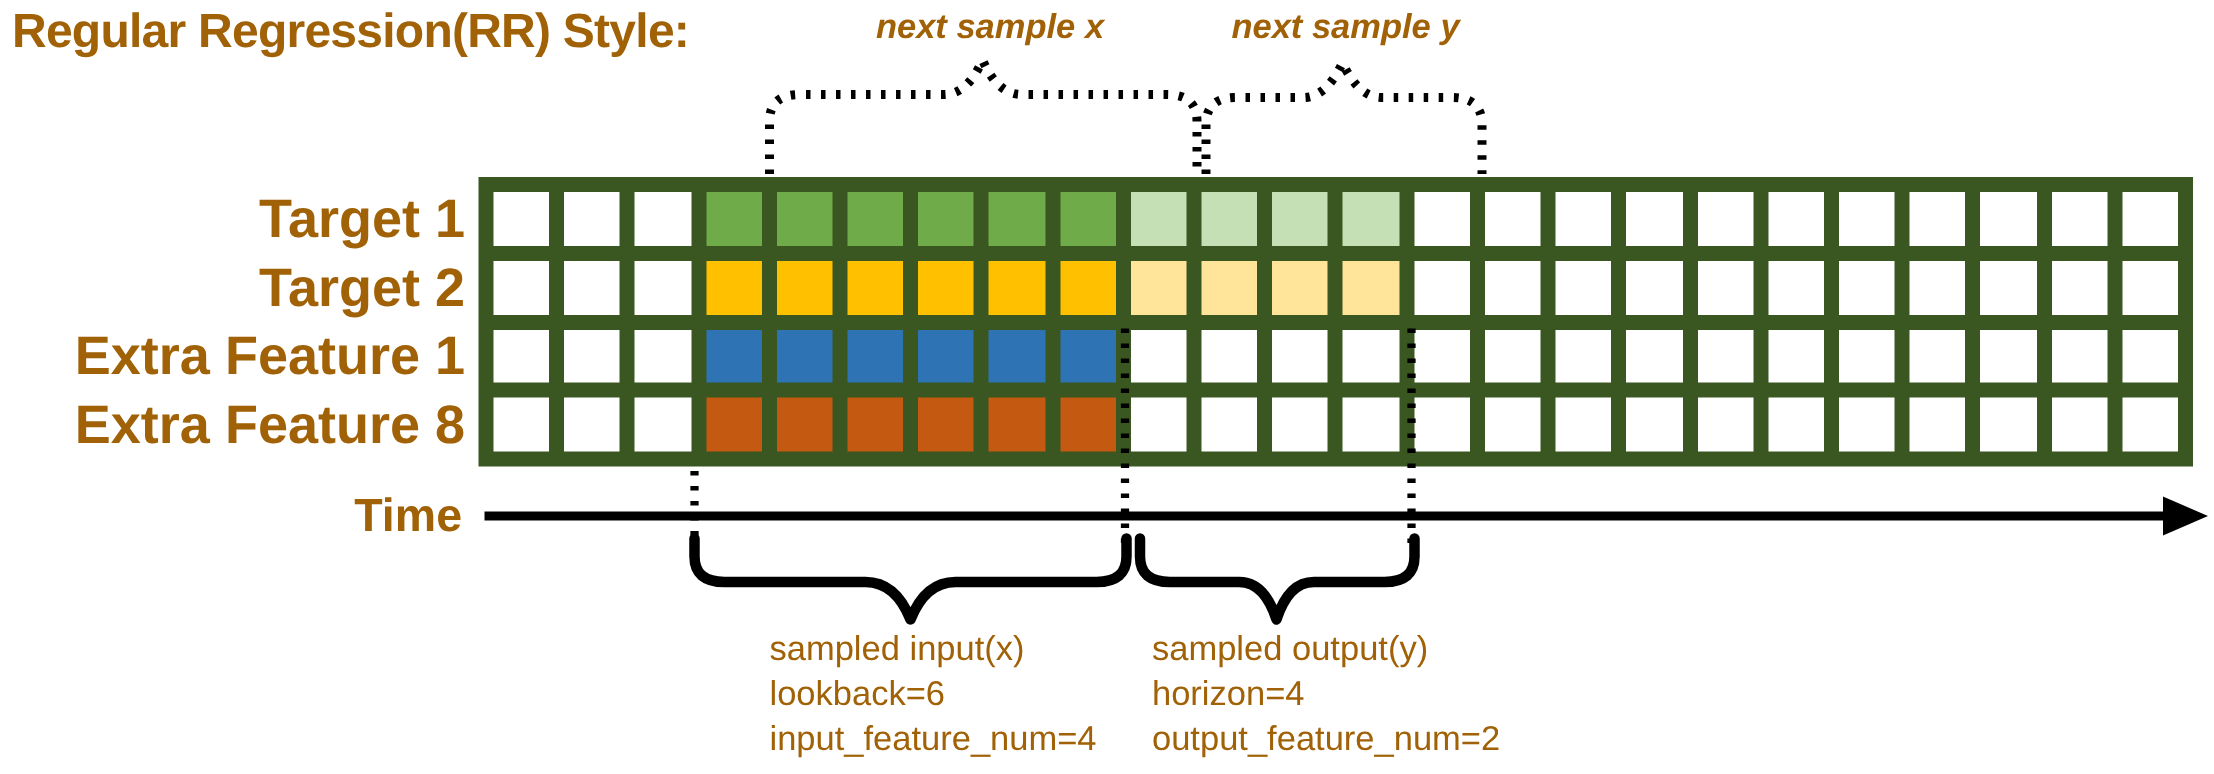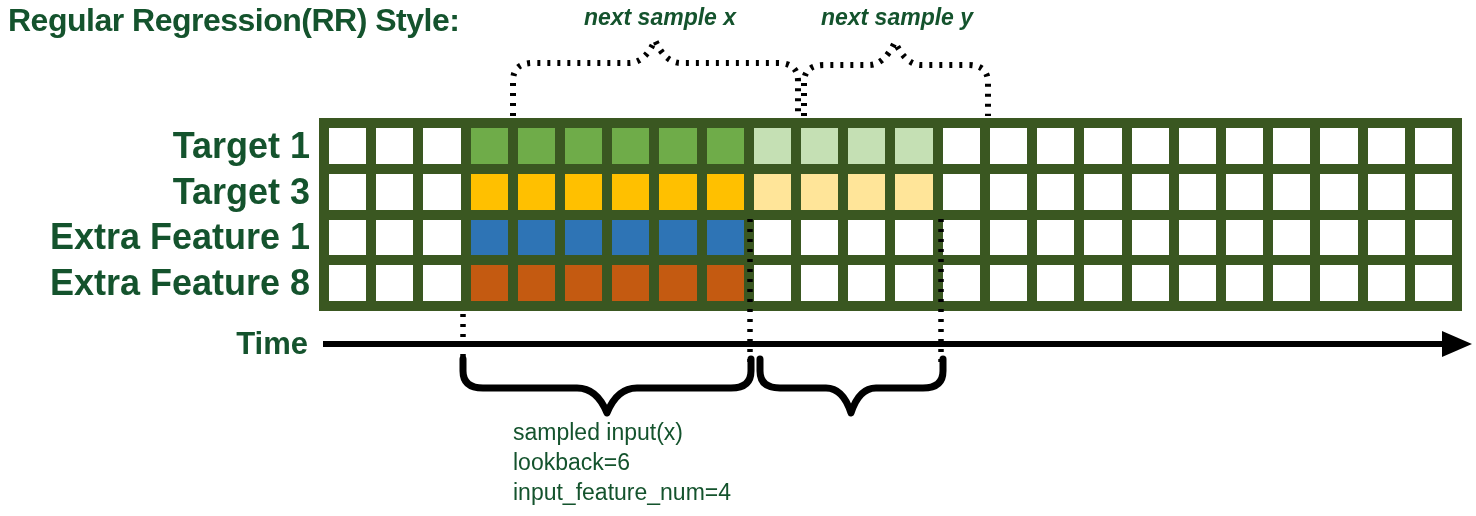--- a/index.html
+++ b/index.html
@@ -2,21 +2,21 @@
 <html><head>
 <meta charset="utf-8">
 <style>
   html, body { margin: 0; padding: 0; background: #ffffff; }
   #canvas {
     position: relative;
     width: 1476px;
     height: 516px;
     background: #ffffff;
     font-family: "Liberation Sans", "DejaVu Sans", sans-serif;
-    color: #14532d;
+    color: #a16207;
     overflow: hidden;
   }
   .abs { position: absolute; }
 
   #title {
     left: 8px; top: 2px;
     font-size: 32px;
     font-weight: bold;
     letter-spacing: -0.5px;
     white-space: nowrap;
@@ -89,21 +89,21 @@
 <body>
 
 <div id="canvas">
 
   <div id="title" class="abs">Regular Regression(RR) Style:</div>
 
   <div id="next-sample-y-label" class="abs next-sample-label">next sample y</div>
   <div id="next-sample-x-label" class="abs next-sample-label">next sample x</div>
 
   <div id="row-label-0" class="abs row-label">Target 1</div>
-  <div id="row-label-1" class="abs row-label">Target 3</div>
+  <div id="row-label-1" class="abs row-label">Target 2</div>
   <div id="row-label-2" class="abs row-label">Extra Feature 1</div>
   <div id="row-label-3" class="abs row-label">Extra Feature 8</div>
 
   <div id="sampling-grid" class="abs" style="background: rgb(58, 87, 33);">
       <div class="cell" style="background: rgb(255, 255, 255);"></div>
       <div class="cell" style="background: rgb(255, 255, 255);"></div>
       <div class="cell" style="background: rgb(255, 255, 255);"></div>
       <div class="cell" style="background: rgb(111, 172, 73);"></div>
       <div class="cell" style="background: rgb(111, 172, 73);"></div>
       <div class="cell" style="background: rgb(111, 172, 73);"></div>
@@ -200,20 +200,25 @@
     </div>
 
   <div id="time-label" class="abs">Time</div>
 
   <div id="input-note" class="abs sample-note">
     <div>sampled input(x)</div>
     <div>lookback=6</div>
     <div>input_feature_num=4</div>
   </div>
 
+  <div id="output-note" class="abs sample-note">
+    <div>sampled output(y)</div>
+    <div>horizon=4</div>
+    <div>output_feature_num=2</div>
+  </div>
 
   <svg id="overlay" class="abs" viewBox="0 0 1476 516" xmlns="http://www.w3.org/2000/svg">
 
     <path d="M 513 116 L 513 81 Q 513 63 533 63 L 629 63 Q 645 63 655 40 Q 665 63 681 63 L 778 63 Q 798 63 798 81 L 798 116" fill="none" stroke="#000000" stroke-width="6" stroke-dasharray="3 7"></path>
 
     <path d="M 804 116 L 804 83 Q 804 65 824 65 L 869 65 Q 884 65 895 42 Q 906 65 921 65 L 968 65 Q 988 65 988 83 L 988 116" fill="none" stroke="#000000" stroke-width="6" stroke-dasharray="3 7"></path>
 
     <path d="M 463 314 L 463 368" fill="none" stroke="#000000" stroke-width="5.5" stroke-dasharray="3 7"></path>
     <path d="M 750 219 L 750 368" fill="none" stroke="#000000" stroke-width="5.5" stroke-dasharray="3 7"></path>
     <path d="M 941 219 L 941 363" fill="none" stroke="#000000" stroke-width="5.5" stroke-dasharray="3 7"></path>

